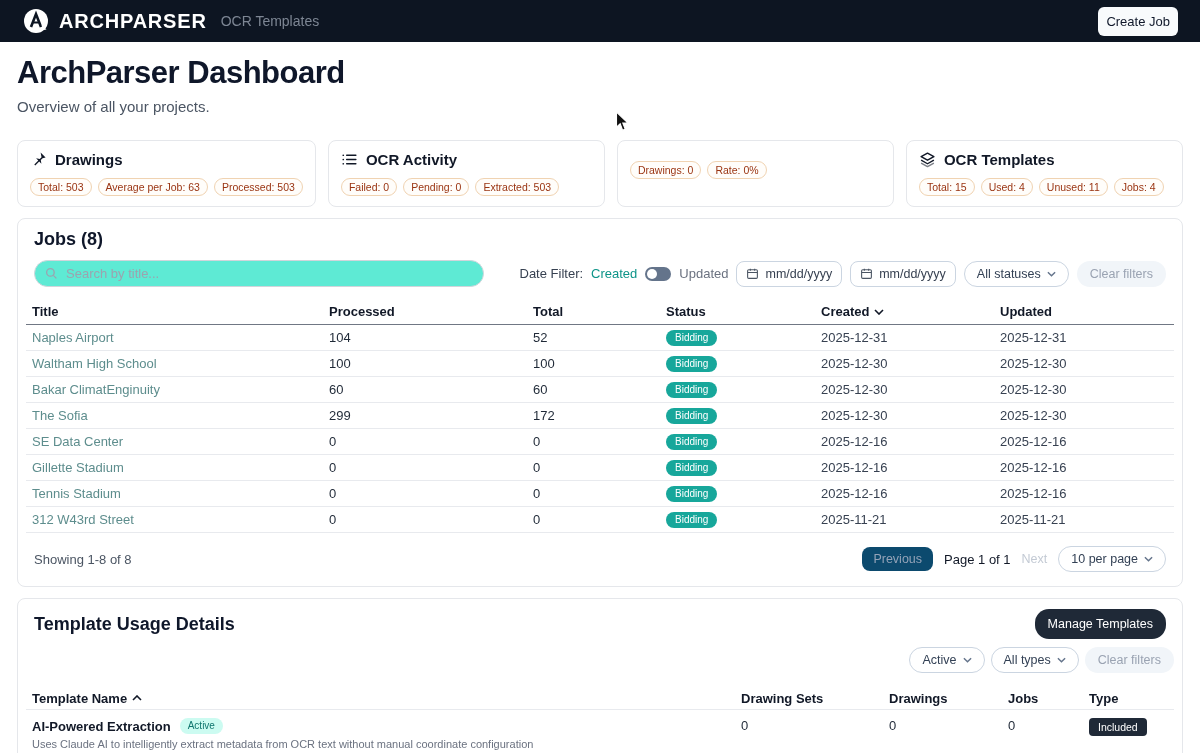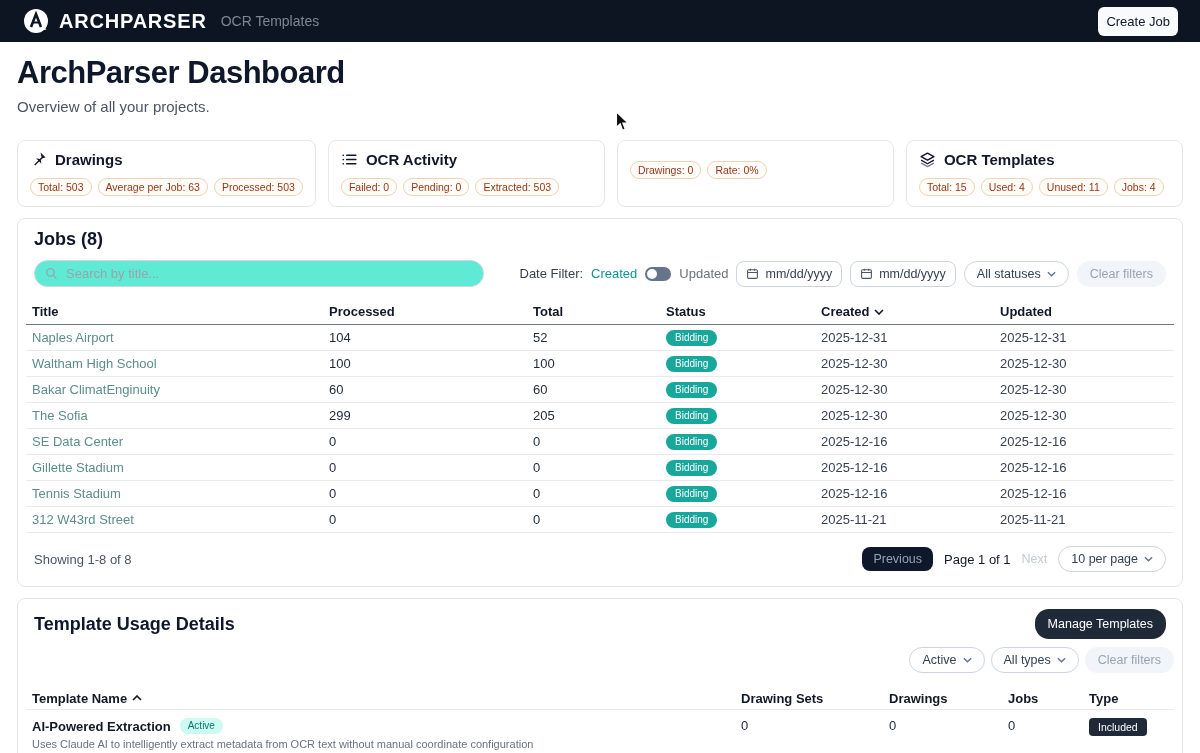--- a/index.html
+++ b/index.html
@@ -60,21 +60,21 @@
   .thead { height:23px; border-bottom:1px solid #707784 !important; font-weight:bold; color:#111827; }
   .th-sort { display:flex; align-items:center; gap:5px; cursor:pointer; }
   .job-link { color:#5d8d8d; text-decoration:none; cursor:pointer; }
   .cell-num { color:#1f2937; }
   .cell-date { color:#374151; }
   .status-pill { display:inline-block; background:#17a79b; color:#fff; font-size:10px; border-radius:999px;
     padding:2.5px 9px; line-height:1.1; }
 
   .table-footer { display:flex; align-items:center; padding:13px 8px 6px 8px; font-size:13px; color:#4b5563; }
   .pager { margin-left:auto; display:flex; align-items:center; gap:11px; }
-  .prev-btn { background:#0f172a; color:#94a3b8; border:none; border-radius:8px; padding:5px 11px;
+  .prev-btn { background:#0c4a6e; color:#94a3b8; border:none; border-radius:8px; padding:5px 11px;
     font-size:12.5px; font-family:inherit; }
   .page-info { color:#111827; }
   .next-btn { background:none; border:none; color:#c3cad4; font-size:12.5px; font-family:inherit; }
 
   
   .tpl-header { display:flex; align-items:center; justify-content:space-between; padding:2px 8px 0 8px; }
   .manage-btn { background:#1f2937; color:#fff; border:none; border-radius:14px; padding:8px 13px;
     font-size:12.5px; font-family:inherit; cursor:pointer; }
   .tpl-filters { display:flex; justify-content:flex-end; gap:6px; padding:8px 0 14px 0; }
   .tpl-grid .trow { display:grid; grid-template-columns:709px 148px 119px 81px 1fr;
@@ -265,21 +265,21 @@
         <a class="job-link">Bakar ClimatEnginuity</a>
         <span class="cell-num">60</span>
         <span class="cell-num">60</span>
         <span><span class="status-pill">Bidding</span></span>
         <span class="cell-date">2025-12-30</span>
         <span class="cell-date">2025-12-30</span>
       </div>
       <div class="trow">
         <a class="job-link">The Sofia</a>
         <span class="cell-num">299</span>
-        <span class="cell-num">205</span>
+        <span class="cell-num">172</span>
         <span><span class="status-pill">Bidding</span></span>
         <span class="cell-date">2025-12-30</span>
         <span class="cell-date">2025-12-30</span>
       </div>
       <div class="trow">
         <a class="job-link">SE Data Center</a>
         <span class="cell-num">0</span>
         <span class="cell-num">0</span>
         <span><span class="status-pill">Bidding</span></span>
         <span class="cell-date">2025-12-16</span>

